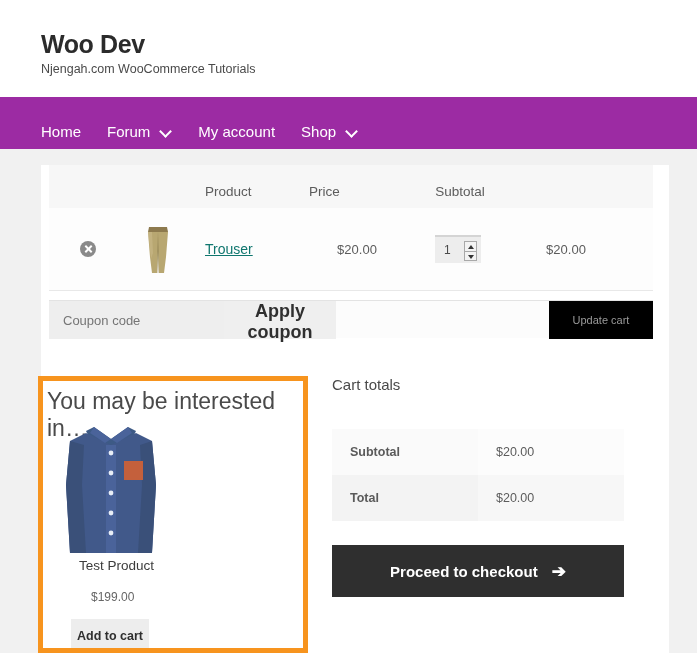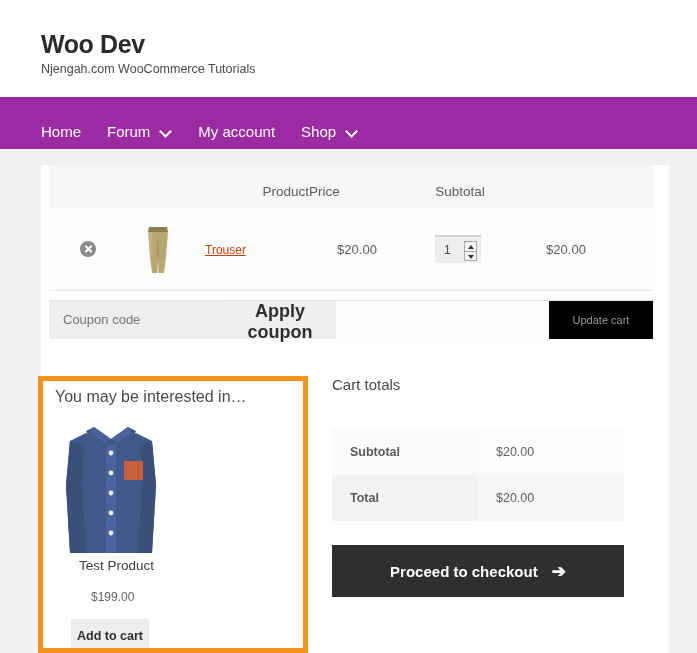--- a/index.html
+++ b/index.html
@@ -86,21 +86,21 @@
     height: 43px;
     background: #f7f7f7;
     align-items: flex-end;
   }
   .cart-head .th {
     font-size: 13.5px; color: #5c5c5c;
     padding-bottom: 9px;
   }
   .col-remove { width: 62px; }
   .col-thumb  { width: 94px; }
-  .col-prod   { width: 104px; text-align: right; }
+  .col-prod   { width: 104px; text-align: left; }
   .col-price  { width: 96px; text-align: left; }
   .col-qty    { width: 106px; text-align: center; }
   .col-sub    { width: 110px; text-align: center; }
 
   .cart-row {
     display: flex; align-items: center;
     height: 83px;
     background: #fdfdfd;
     border-bottom: 1px solid #e8e8e8;
   }
@@ -121,21 +121,21 @@
   .remove-icon::before { transform: rotate(45deg); }
   .remove-icon::after  { transform: rotate(-45deg); }
   .cell-remove { width: 62px; display: flex; align-items: center; }
   .cell-thumb  { width: 94px; display: flex; justify-content: center; }
   .cell-prod   { width: 104px; }
   .cell-price  { width: 96px; text-align: center; }
   .cell-qty    { width: 106px; display: flex; justify-content: center; }
   .cell-sub    { width: 110px; text-align: center; }
 
   .prod-link {
-    font-size: 12px; color: #c2410c;
+    font-size: 14px; color: #0f766e;
     text-decoration: underline; cursor: pointer;
   }
   .money { font-size: 13px; color: #5c5c5c; }
 
   
   .thumb-trouser { width: 40px; height: 52px; }
 
   .qty-box {
     width: 46px; height: 28px;
     background: #ededed;
@@ -170,21 +170,21 @@
     border-left: 3px solid transparent;
     border-right: 3px solid transparent;
     border-top: 4px solid #333;
   }
   .qty-spin .divider { height: 1px; background: #a9a9a9; }
 
   
   .coupon-row {
     position: absolute; left: 8px; top: 135px;
     width: 604px; height: 38px;
-    display: flex; align-items: center;
+    display: flex; align-items: flex-start;
     border-top: 1px solid #e3e3e3;
     background: #fcfcfc;
   }
   .coupon-input {
     width: 175px; height: 38px;
     background: #eeeeee;
     border: none; outline: none;
     padding-left: 14px;
     font-family: "Liberation Sans", sans-serif;
     font-size: 13px; color: #9a9a9a;
@@ -207,22 +207,22 @@
 
   
   .cross-sells {
     position: absolute; left: -3px; top: 211px;
     width: 270px; height: 277px;
     border: 5px solid #f7941e;
     background: #ffffff;
     overflow: hidden;
   }
   .cross-title {
-    position: absolute; left: 12px; top: 7px;
-    font-size: 16px; color: #4a4a4a; font-weight: normal;
+    position: absolute; left: 4px; top: 7px;
+    font-size: 23px; color: #4a4a4a; font-weight: normal;
   }
   .cs-product-img {
     position: absolute; left: 13px; top: 44px;
     width: 110px; height: 132px;
   }
   .cs-name {
     position: absolute; left: 36px; top: 177px;
     font-size: 13.5px; color: #3c3c3c;
   }
   .cs-price {

